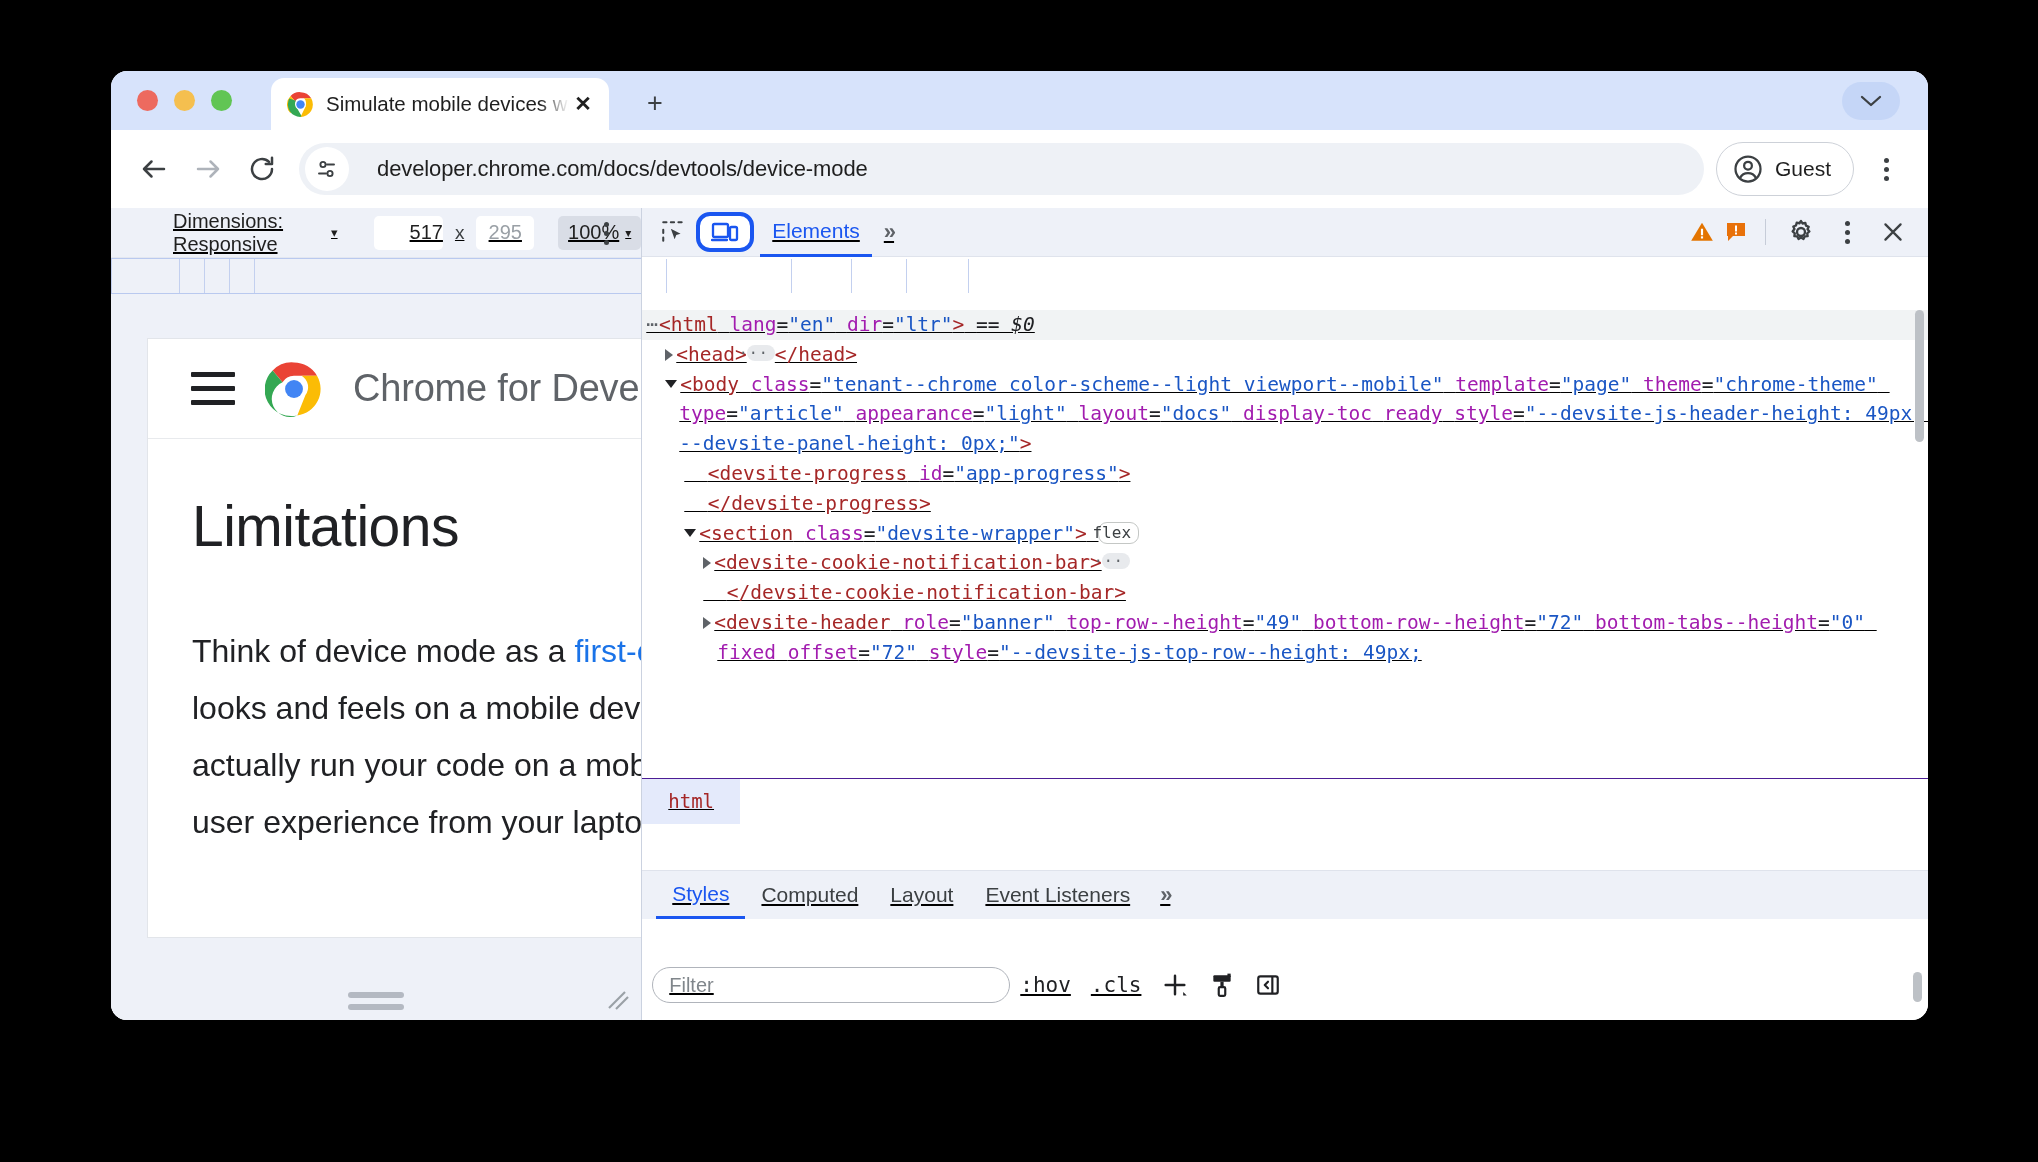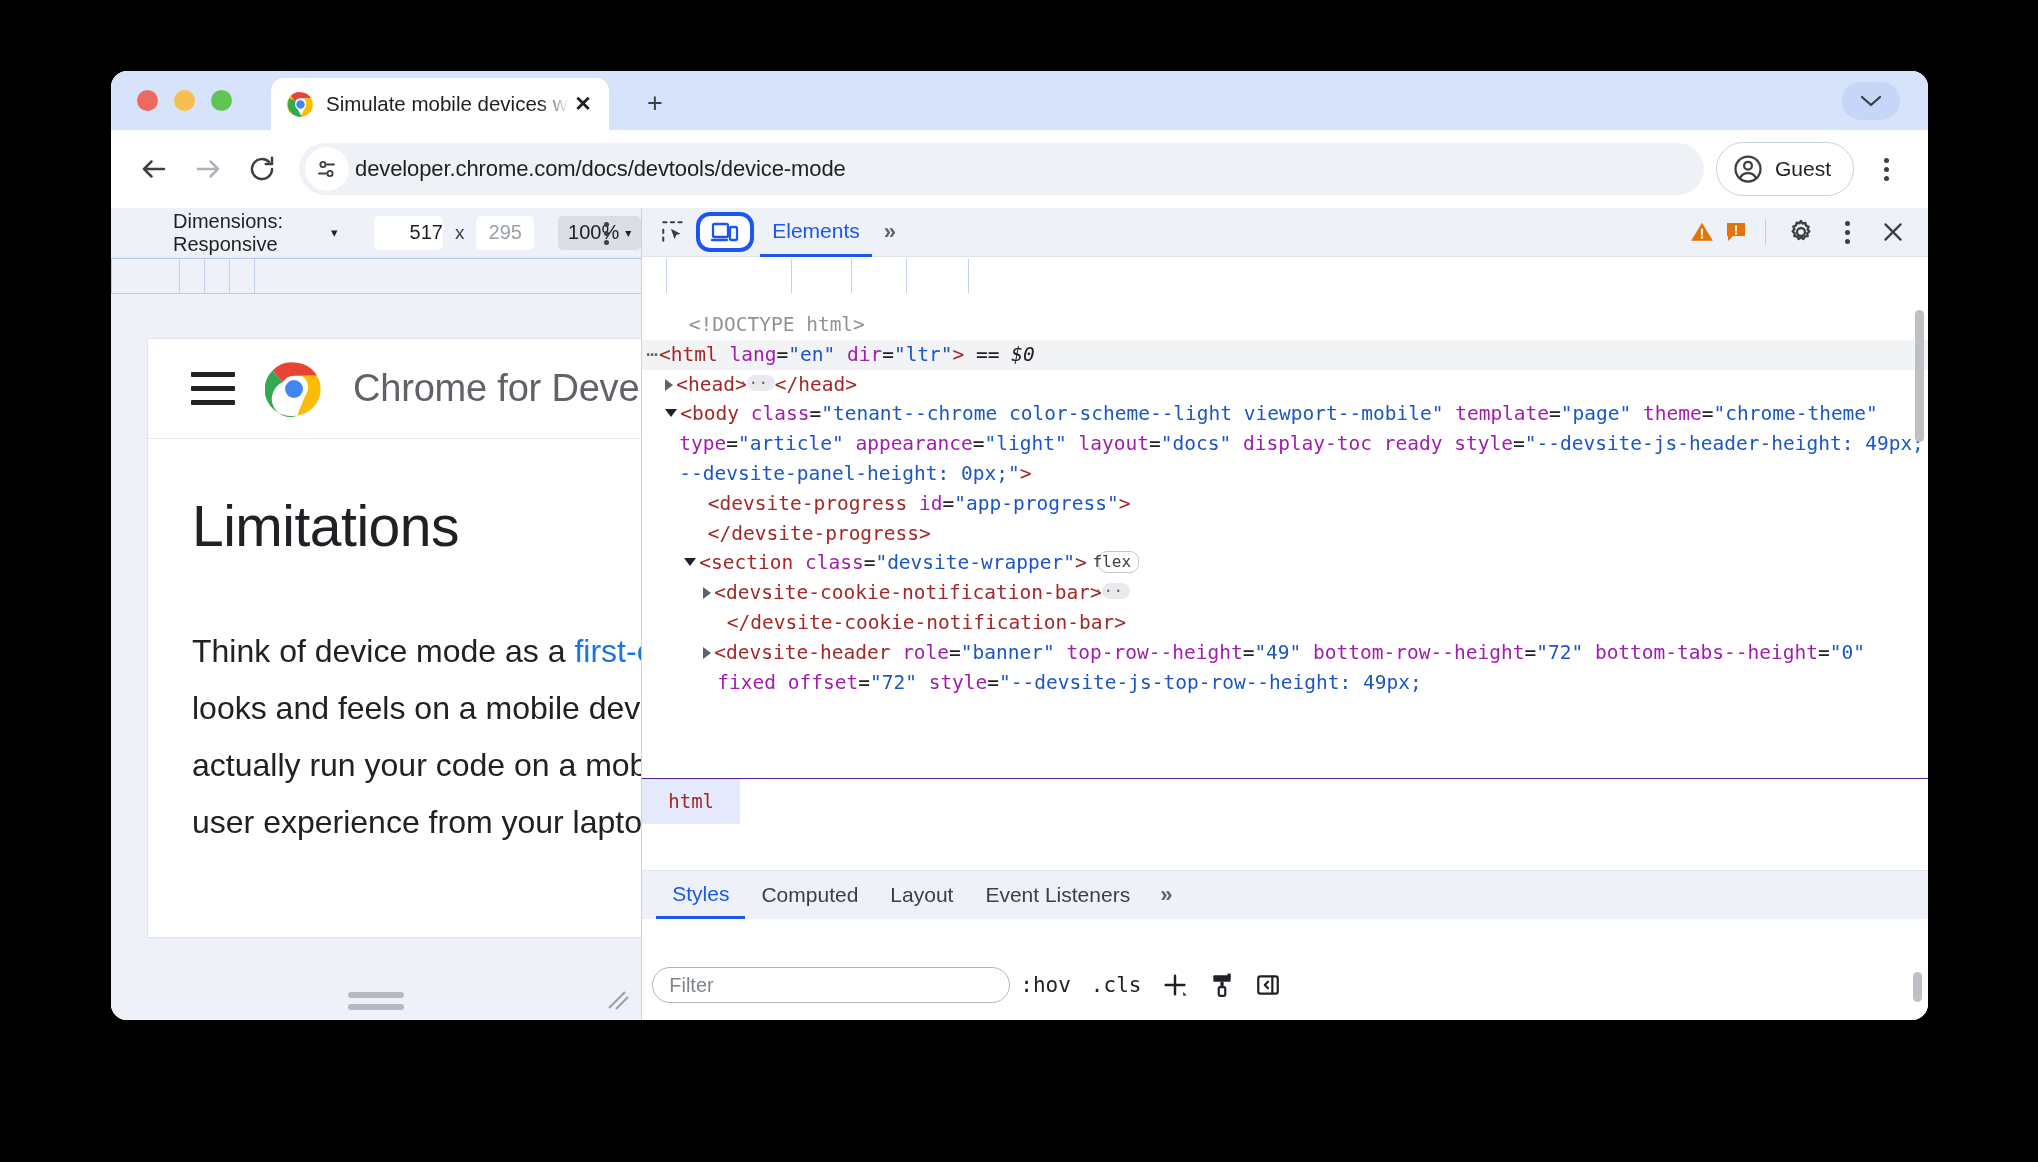--- a/index.html
+++ b/index.html
@@ -106,21 +106,21 @@
     display: flex; align-items: center;
     padding-left: 6px;
   }
   #omnibox-icon {
     width: 44px; height: 44px; flex: 0 0 44px;
     border-radius: 50%;
     background: #ffffff;
     display: flex; align-items: center; justify-content: center;
   }
   #omnibox-url {
-    margin-left: 6px;
+    margin-left: 28px;
     font-size: 22px;
     color: #1f1f1f;
     letter-spacing: -0.1px;
   }
   #profile {
     flex: 0 0 auto;
     height: 54px;
     border: 1px solid #cdd1d8;
     border-radius: 27px;
     display: flex; align-items: center;
@@ -130,21 +130,21 @@
   #profile-label { font-size: 21px; color: #1f1f1f; }
   #browser-menu {
     flex: 0 0 44px; width: 44px; height: 50px;
     margin-left: 10px;
     display: flex; align-items: center; justify-content: center;
   }
   .kebab { display: flex; flex-direction: column; gap: 4px; align-items: center; }
   .kebab i { width: 5px; height: 5px; border-radius: 50%; background: #3c4043; display: block; }
 
   
-  #shell { display: flex; height: 812px; }
+  #shell { display: flex; height: 812px; text-decoration: underline; }
 
   
   #emupane {
     width: 859px;
     background: #eef1f8;
     display: flex; flex-direction: column;
     border-right: 1px solid #cbd2e0;
     position: relative;
   }
   #devtoolbar {
@@ -637,21 +637,20 @@
           <span class="dt-iconbtn">
             <svg width="26" height="26" viewBox="0 0 24 24">
                 <path d="M5 5l14 14M19 5L5 19" stroke="#3c4043" stroke-width="2.1" stroke-linecap="round"></path>
               </svg>
           </span>
         </span>
       </div>
 
       <div id="domtree">
         <div id="dom-nodes">
-            <div class="node" style="padding-left: 37px; text-indent: -14px;"><span>&nbsp;&nbsp;</span><span class="comment">&lt;!DOCTYPE html&gt;</span></div>
             <div class="node sel" style="padding-left: 18px; text-indent: -14px;"><span class="dots3">⋯</span><span class="tagname">&lt;html</span><span class="punc"> </span><span class="attrname">lang</span><span class="punc">=</span><span class="attrval">"en"</span><span class="punc"> </span><span class="attrname">dir</span><span class="punc">=</span><span class="attrval">"ltr"</span><span class="tagname">&gt;</span><span class="punc"> </span><span class="eqref">== $0</span></div>
             <div class="node" style="padding-left: 37px; text-indent: -14px;"><span class="arrow r"></span><span class="tagname">&lt;head&gt;</span><span class="ellipsis-pill">···</span><span class="tagname">&lt;/head&gt;</span></div>
             <div class="node" style="padding-left: 37px; text-indent: -14px;"><span class="arrow d"></span><span class="tagname">&lt;body</span><span class="punc"> </span><span class="attrname">class</span><span class="punc">=</span><span class="attrval">"tenant--chrome color-scheme--light viewport--mobile"</span><span class="punc"> </span><span class="attrname">template</span><span class="punc">=</span><span class="attrval">"page"</span><span class="punc"> </span><span class="attrname">theme</span><span class="punc">=</span><span class="attrval">"chrome-theme"</span><span class="punc"> </span><span class="attrname">type</span><span class="punc">=</span><span class="attrval">"article"</span><span class="punc"> </span><span class="attrname">appearance</span><span class="punc">=</span><span class="attrval">"light"</span><span class="punc"> </span><span class="attrname">layout</span><span class="punc">=</span><span class="attrval">"docs"</span><span class="punc"> </span><span class="attrname">display-toc</span><span class="punc"> </span><span class="attrname">ready</span><span class="punc"> </span><span class="attrname">style</span><span class="punc">=</span><span class="attrval">"--devsite-js-header-height: 49px; --devsite-panel-height: 0px;"</span><span class="tagname">&gt;</span></div>
             <div class="node" style="padding-left: 56px; text-indent: -14px;"><span>&nbsp;&nbsp;</span><span class="tagname">&lt;devsite-progress</span><span class="punc"> </span><span class="attrname">id</span><span class="punc">=</span><span class="attrval">"app-progress"</span><span class="tagname">&gt;</span></div>
             <div class="node" style="padding-left: 56px; text-indent: -14px;"><span>&nbsp;&nbsp;</span><span class="tagname">&lt;/devsite-progress&gt;</span></div>
             <div class="node" style="padding-left: 56px; text-indent: -14px;"><span class="arrow d"></span><span class="tagname">&lt;section</span><span class="punc"> </span><span class="attrname">class</span><span class="punc">=</span><span class="attrval">"devsite-wrapper"</span><span class="tagname">&gt;</span><span class="punc"> </span><span class="flexpill">flex</span></div>
             <div class="node" style="padding-left: 75px; text-indent: -14px;"><span class="arrow r"></span><span class="tagname">&lt;devsite-cookie-notification-bar&gt;</span><span class="ellipsis-pill">···</span></div>
             <div class="node" style="padding-left: 75px; text-indent: -14px;"><span>&nbsp;&nbsp;</span><span class="tagname">&lt;/devsite-cookie-notification-bar&gt;</span></div>
             <div class="node" style="padding-left: 75px; text-indent: -14px;"><span class="arrow r"></span><span class="tagname">&lt;devsite-header</span><span class="punc"> </span><span class="attrname">role</span><span class="punc">=</span><span class="attrval">"banner"</span><span class="punc"> </span><span class="attrname">top-row--height</span><span class="punc">=</span><span class="attrval">"49"</span><span class="punc"> </span><span class="attrname">bottom-row--height</span><span class="punc">=</span><span class="attrval">"72"</span><span class="punc"> </span><span class="attrname">bottom-tabs--height</span><span class="punc">=</span><span class="attrval">"0"</span><span class="punc"> </span><span class="attrname">fixed</span><span class="punc"> </span><span class="attrname">offset</span><span class="punc">=</span><span class="attrval">"72"</span><span class="punc"> </span><span class="attrname">style</span><span class="punc">=</span><span class="attrval">"--devsite-js-top-row--height: 49px;</span></div>
           </div>

